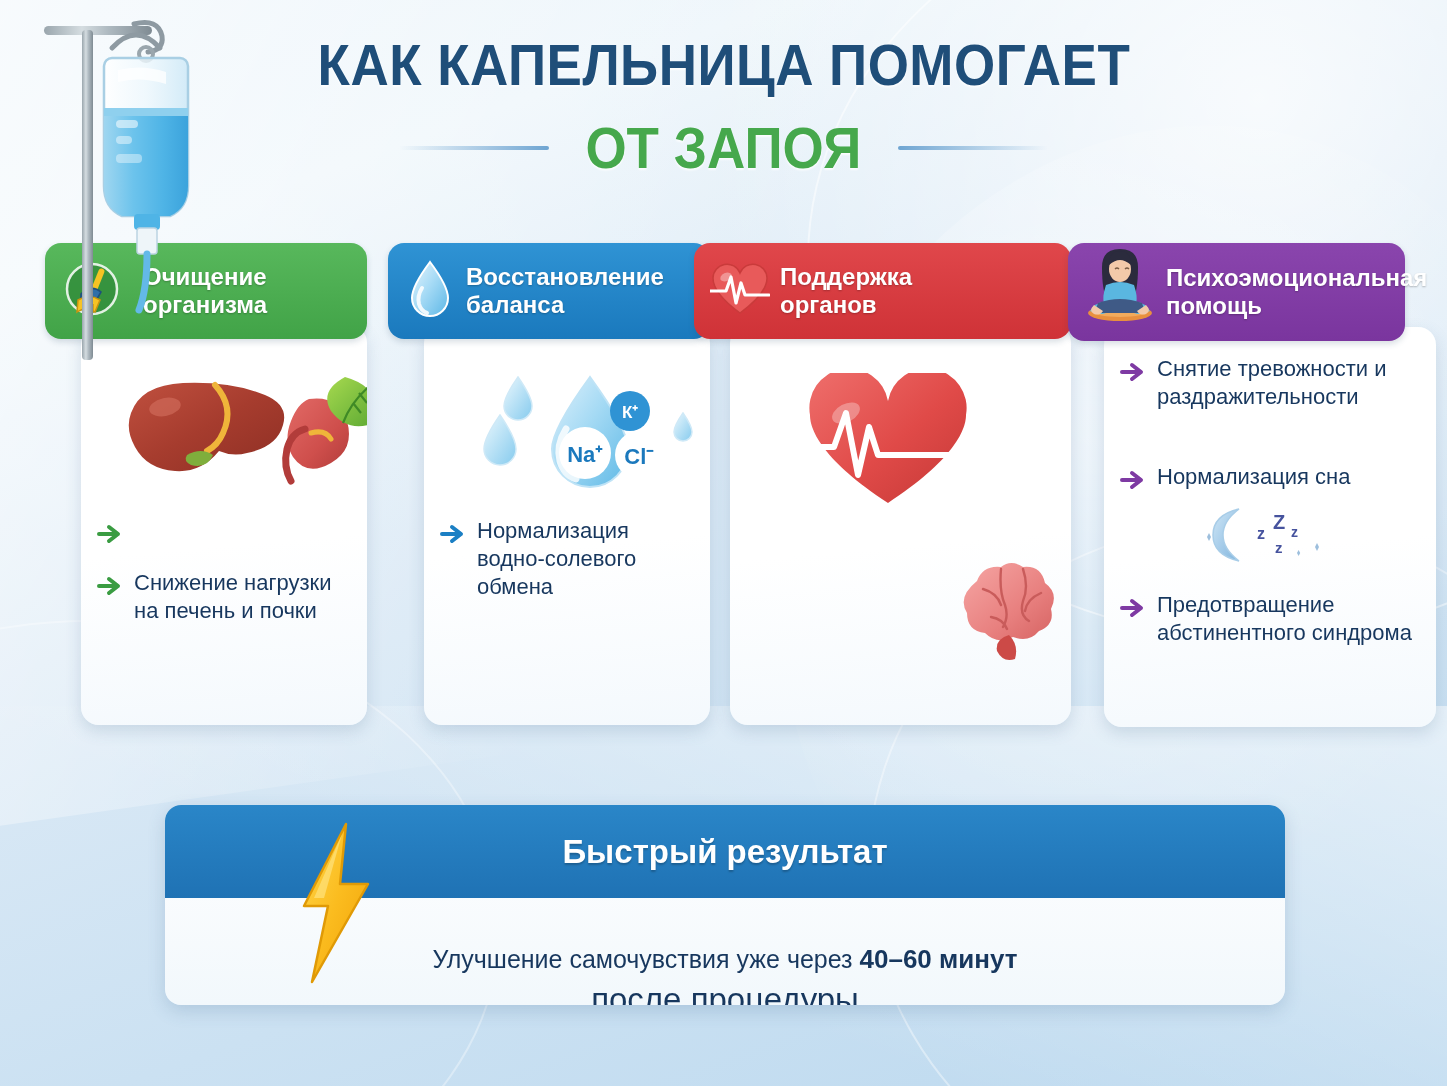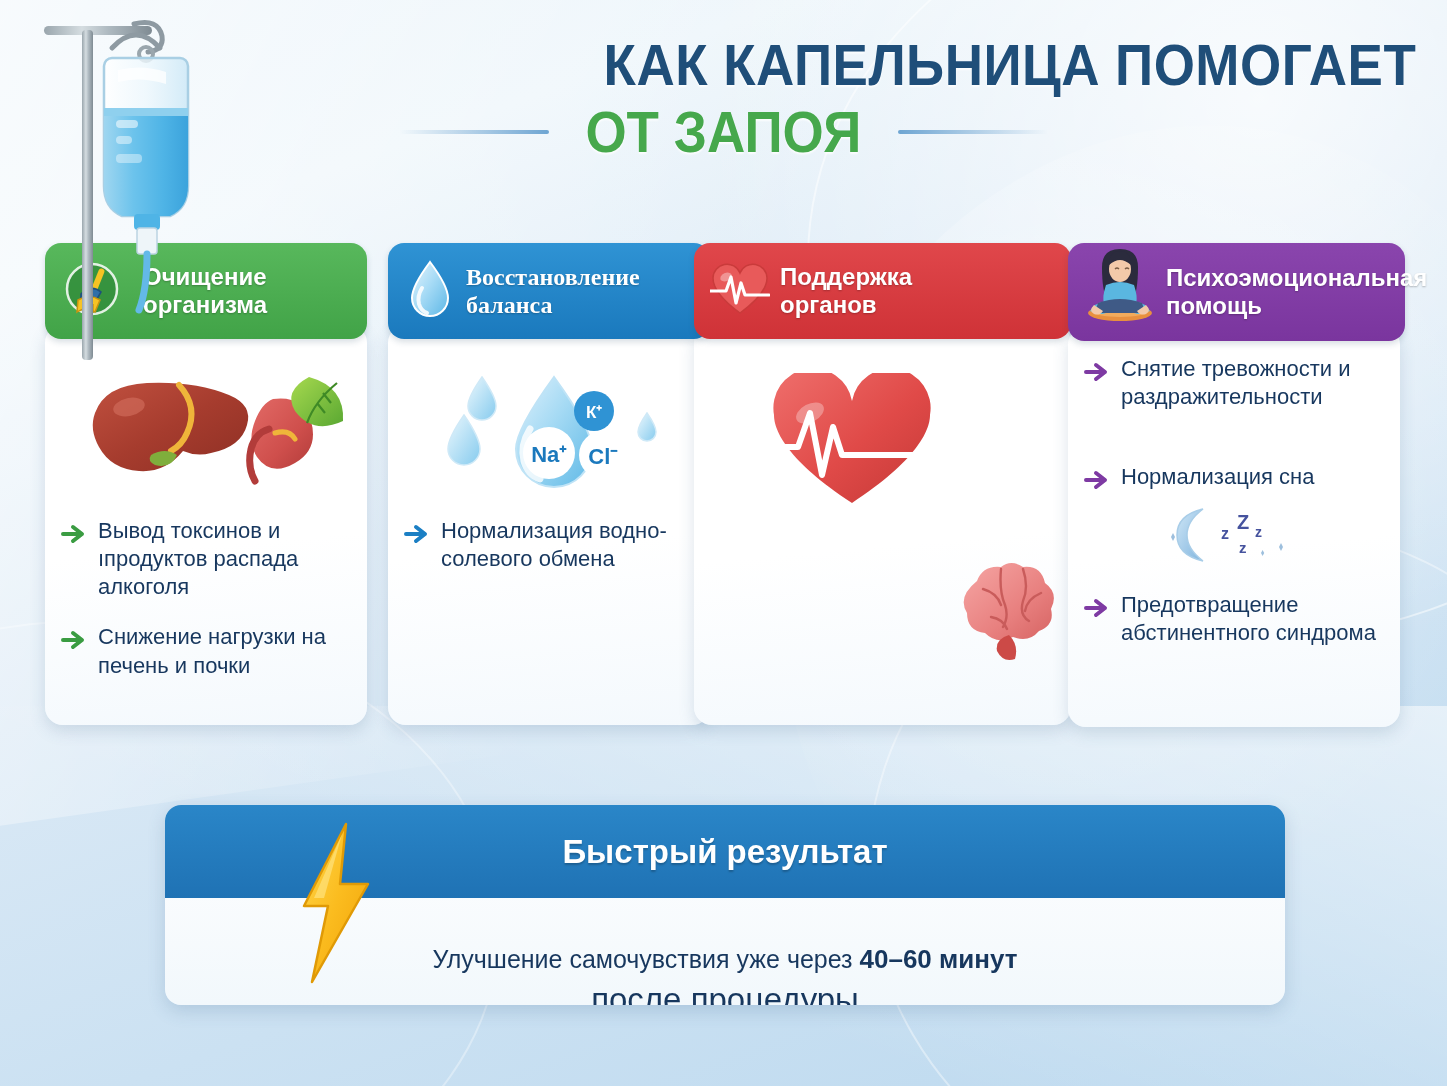--- a/index.html
+++ b/index.html
@@ -37,30 +37,30 @@
   }
   .bg-arc {
     position:absolute; border:2px solid rgba(255,255,255,.5); border-radius:50%;
   }
   .arc-a { right:-260px; top:-120px; width:900px; height:760px; }
   .arc-b { right:-180px; top:520px; width:760px; height:700px; border-color:rgba(255,255,255,.4); }
   .arc-c { left:-320px; top:620px; width:820px; height:620px; border-color:rgba(255,255,255,.35); }
 
   
   .title-wrap {
-    position:absolute; left:0; right:0; top:36px; text-align:right; z-index:6;
+    position:absolute; left:0; right:0; top:36px; text-align:center; z-index:6;
   }
   .title-1 {
     font-size:57px; font-weight:bold; letter-spacing:.5px;
     color:#1f4e79; line-height:1.05;
     text-shadow:0 2px 2px rgba(255,255,255,.85);
     transform:scaleX(.93); display:inline-block;
   }
   .title-2-row {
-    display:flex; align-items:center; justify-content:center; gap:26px; margin-top:8px;
+    display:flex; align-items:center; justify-content:center; gap:26px; margin-top:24px;
   }
   .title-rule { width:150px; height:4px; border-radius:2px; }
   .rule-l { background:linear-gradient(90deg, rgba(110,165,210,0), #6ea5d2); }
   .rule-r { background:linear-gradient(90deg, #6ea5d2, rgba(110,165,210,0)); }
   .title-2 {
     font-size:57px; font-weight:bold; color:#46a84c; line-height:1;
     text-shadow:0 2px 2px rgba(255,255,255,.8);
     transform:scaleX(.93);
   }
 
@@ -83,36 +83,37 @@
   }
   .card-body {
     position:relative; margin-top:-14px;
     background:linear-gradient(175deg,#ffffff 0%, #ffffff 55%, #f4f9fd 100%);
     border-radius:18px;
     box-shadow:0 6px 16px rgba(60,100,140,.18);
     padding:52px 16px 22px 16px;
     min-height:400px;
     z-index:2;
     overflow:hidden;
+    margin-left:36px;
   }
   .card-art { position:relative; height:140px; }
   .bullets { position:relative; z-index:4; }
   .bullet { display:flex; gap:11px; align-items:flex-start; margin-bottom:22px; }
   .bullet-arrow { flex:0 0 auto; width:26px; height:26px; margin-top:4px; }
   .bullet-text { font-size:22px; line-height:1.28; color:#17375e; }
 
   
   .c1 { left:45px;   width:322px; }
   .c2 { left:388px;  width:322px; }
   .c3 { left:694px;  width:377px; }
   .c4 { left:1068px; width:337px; }
   .c4 .card-body { width:332px; }
 
   .head-green  { background:linear-gradient(180deg,#58b85c,#41a347);gap:20px; }
-  .head-blue   { background:linear-gradient(180deg,#2f93d4,#1a79bd);font-family:Liberation Serif, serif; }
+  .head-blue   { background:linear-gradient(180deg,#2f93d4,#1a79bd); }
   .head-red    { background:linear-gradient(180deg,#e0474b,#cf3237); }
   .head-purple { background:linear-gradient(180deg,#8a45ad,#7a359e); }
 
   
   .banner {
     position:absolute; left:165px; top:805px; width:1120px; height:200px; z-index:5;
     background:linear-gradient(180deg,#ffffff,#f2f8fc);
     border-radius:16px;
     box-shadow:0 6px 18px rgba(60,100,140,.20);
     overflow:hidden;
@@ -248,21 +249,20 @@
           <path d="M254 12 q-22 18 -30 40 M240 22 l8 10 M234 32 l8 10" fill="none" stroke="#3f8a26" stroke-width="2.2"></path>
         </svg>
       </div>
       <div class="bullets">
         <div class="bullet">
           <span class="bullet-arrow">
             <svg width="26" height="26" viewBox="0 0 26 26">
                 <path d="M2 13 h14 M12 6 l9 7 -9 7" fill="none" stroke="#3a9c42" stroke-width="4" stroke-linecap="round" stroke-linejoin="round"></path>
               </svg>
           </span>
-          <span class="bullet-text">Вывод токсинов и ıпродуктов распада алкоголя</span>
         </div>
         <div class="bullet">
           <span class="bullet-arrow">
             <svg width="26" height="26" viewBox="0 0 26 26">
                 <path d="M2 13 h14 M12 6 l9 7 -9 7" fill="none" stroke="#3a9c42" stroke-width="4" stroke-linecap="round" stroke-linejoin="round"></path>
               </svg>
           </span>
           <span class="bullet-text">Снижение нагрузки на печень и почки</span>
         </div>
       </div>

